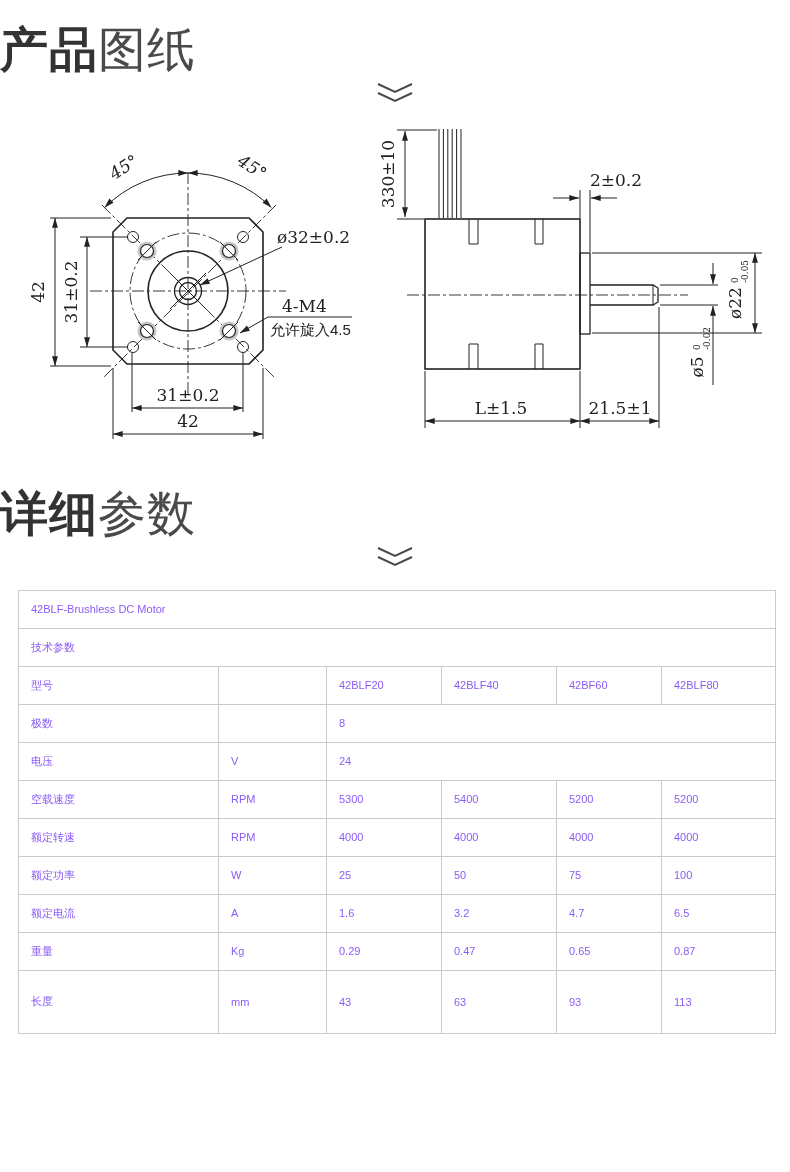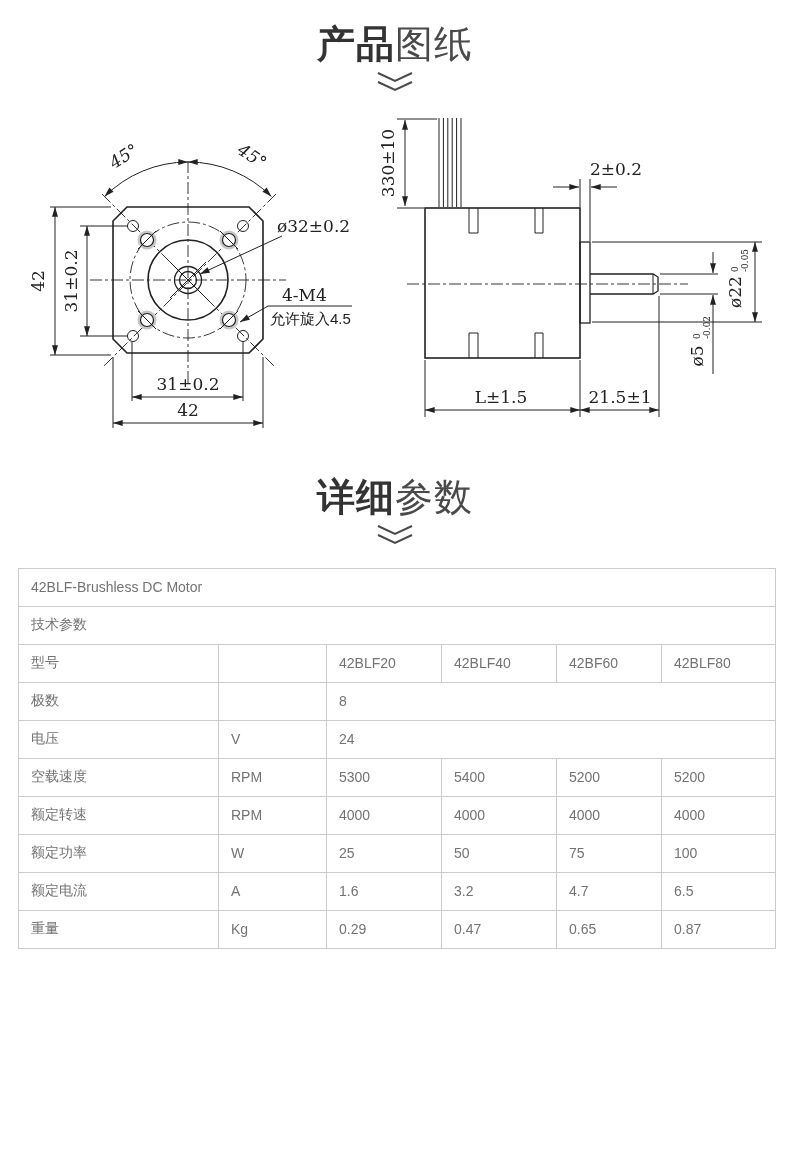--- a/index.html
+++ b/index.html
@@ -1,37 +1,37 @@
 <!DOCTYPE html>
 <html><head>
 <meta charset="utf-8">
 <style>
   html,body { margin:0; padding:0; background:#ffffff; }
   body { width:790px; font-family:"Liberation Sans", sans-serif; color:#333; }
 
-  .sec-title { text-align:center; font-size:38px; line-height:1.1; color:#3a3a3a; letter-spacing:1px; }
+  .sec-title { font-size:48px; line-height:1.1; color:#3a3a3a; letter-spacing:1px; }
   .sec-title .b { font-weight:900; color:#333; }
   .sec-title .l { font-weight:300; color:#4a4a4a; }
   .t1 { padding-top:24px; }
   .t2 { padding-top:14px;font-family:Liberation Serif, serif; }
   .chev { text-align:center; margin-top:5px; height:24px; }
   .chev svg { display:inline-block; }
 
   .draw-wrap { margin-top:0; }
   svg text { font-family:"DejaVu Serif", serif; fill:#222; }
   .dimtxt { font-size:17px; }
   .smtol  { font-size:9px; }
   .cjk    { font-family:"Liberation Sans", sans-serif; font-size:15px; }
   .thin   { stroke:#222; stroke-width:1; fill:none; }
   .thick  { stroke:#222; stroke-width:1.6; fill:none; }
   .med    { stroke:#222; stroke-width:1.3; fill:none; }
   .cl     { stroke:#222; stroke-width:0.9; fill:none; stroke-dasharray:12 3 3 3; }
 
   table.spec { border-collapse:collapse; table-layout:fixed; width:757px; margin:20px 0 14px 18px;
-               font-size:14px; color:#737373; }
+               font-size:11px; color:#8b5cf6; }
   table.spec td { border:1px solid #cbcbcb; height:37px; padding:0 4px 0 12px; overflow:hidden;
                   vertical-align:middle; background:#fff; }
   tr.tall td { height:62px; }
   td.vtop { vertical-align:top; padding-top:9px; }
 </style>
 </head>
 <body>
 
 <div class="sec-title t1">
   <span class="b">产品</span><span class="l">图纸</span>
@@ -278,14 +278,22 @@
 
     <tr>
       <td>重量</td>
       <td>Kg</td>
       <td>0.29</td>
       <td>0.47</td>
       <td>0.65</td>
       <td>0.87</td>
     </tr>
 
+    <tr class="tall">
+      <td>长度</td>
+      <td>mm</td>
+      <td>43</td>
+      <td>63</td>
+      <td>93</td>
+      <td class="vtop">113</td>
+    </tr>
   </tbody>
 </table>
 
 </body></html>

